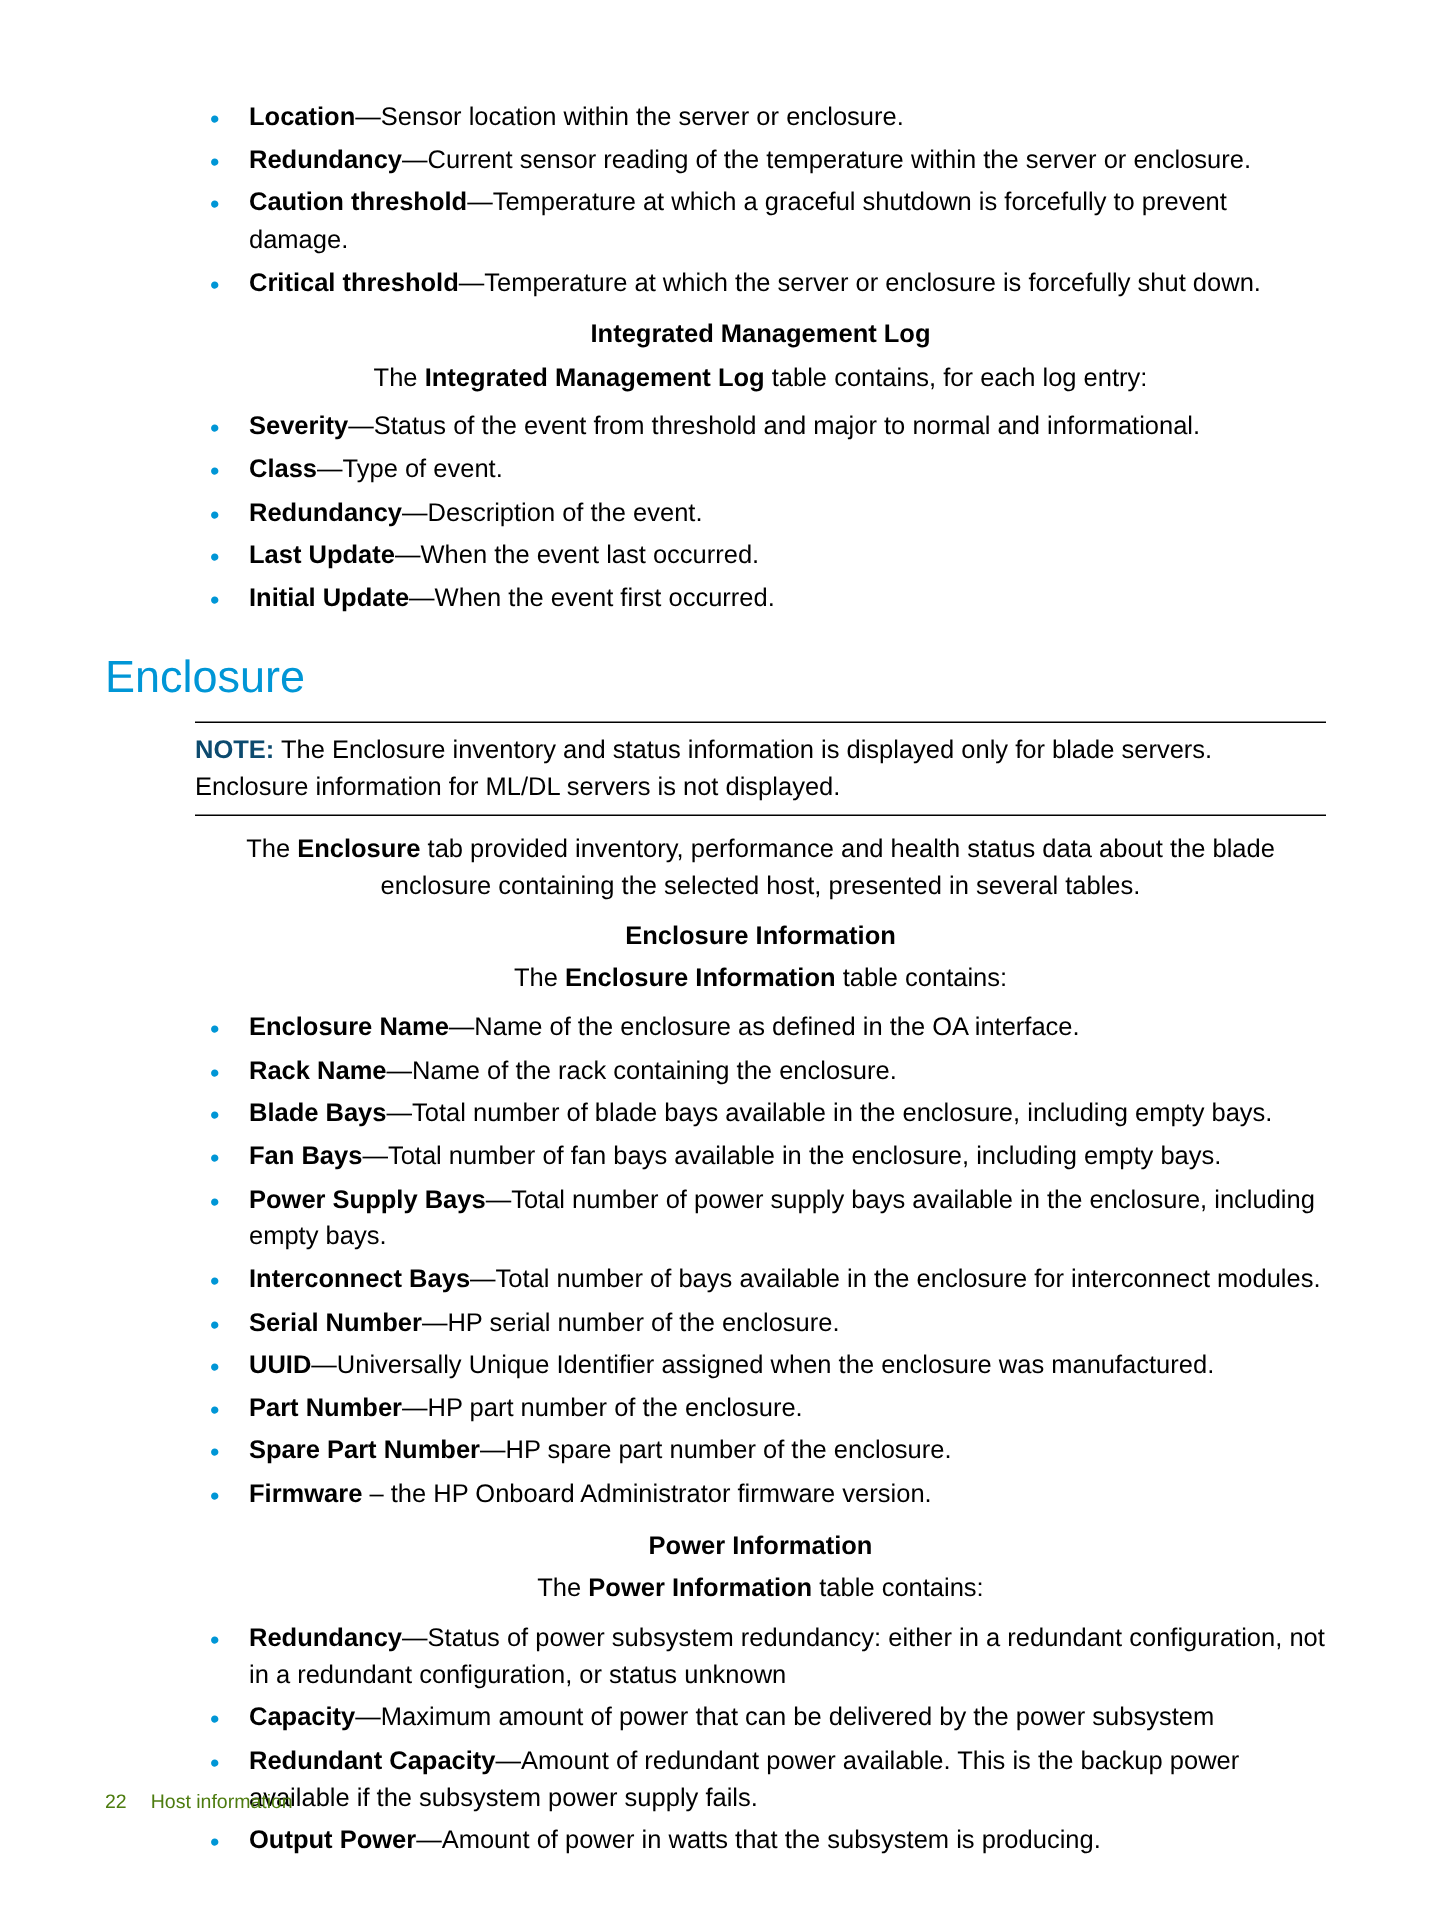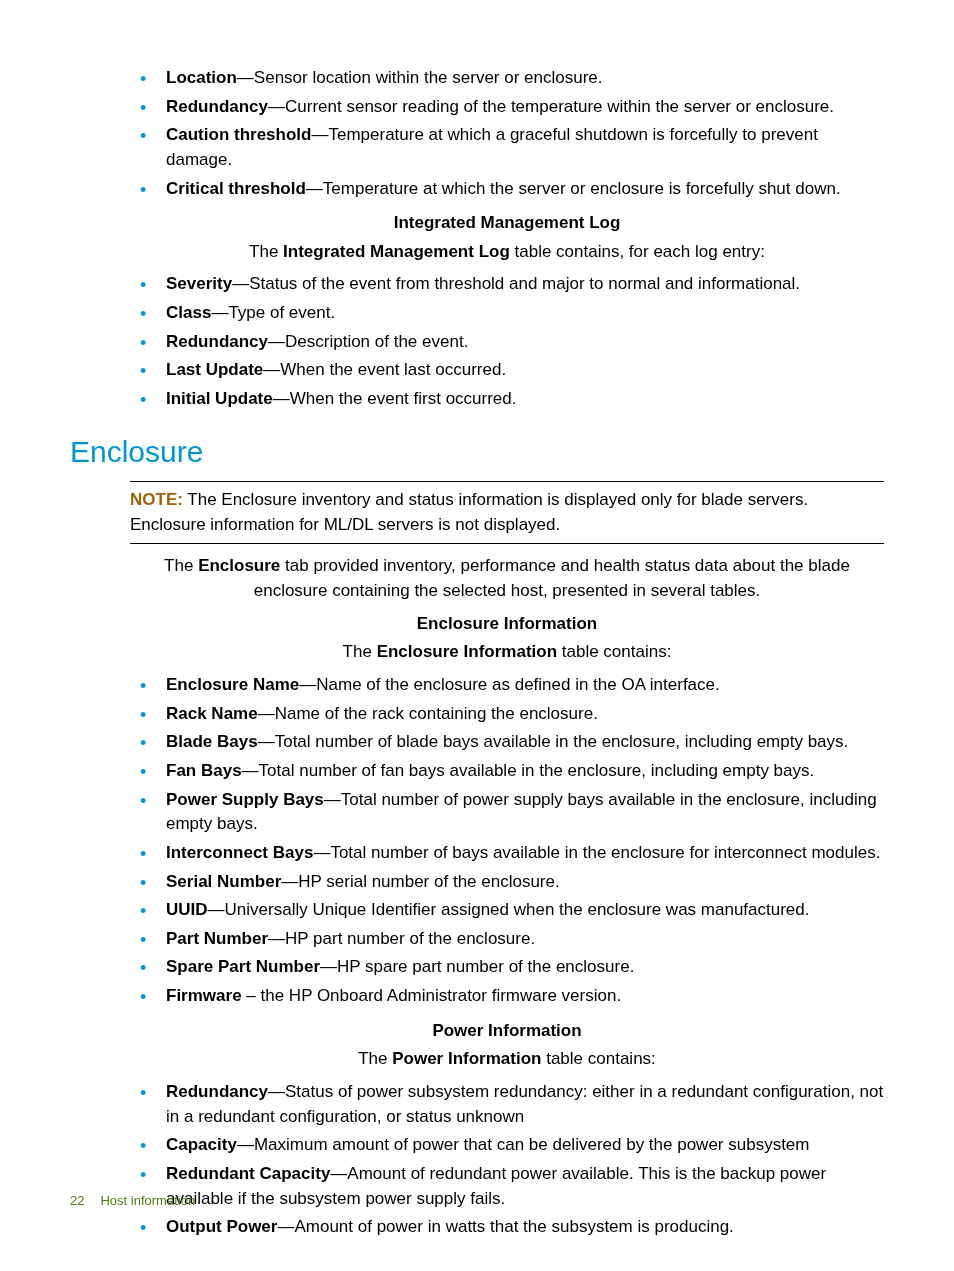--- a/index.html
+++ b/index.html
@@ -53,21 +53,21 @@
     font-size: 30px;
     margin: 18px 0 8px -60px;
   }
   .rule-box {
     border-top: 1px solid #000;
     border-bottom: 1px solid #000;
     padding: 6px 0 6px 0;
     margin: 4px 0 10px 0;
   }
   .note-label {
-    color: #a16207;
+    color: #0c4a6e;
     font-weight: bold;
   }
   p { margin: 4px 0 8px 0; text-align: center; }
   .footer {
     position: absolute;
     bottom: 34px;
     left: 70px;
     font-size: 13px;
     color: #4d7c0f;
   }

